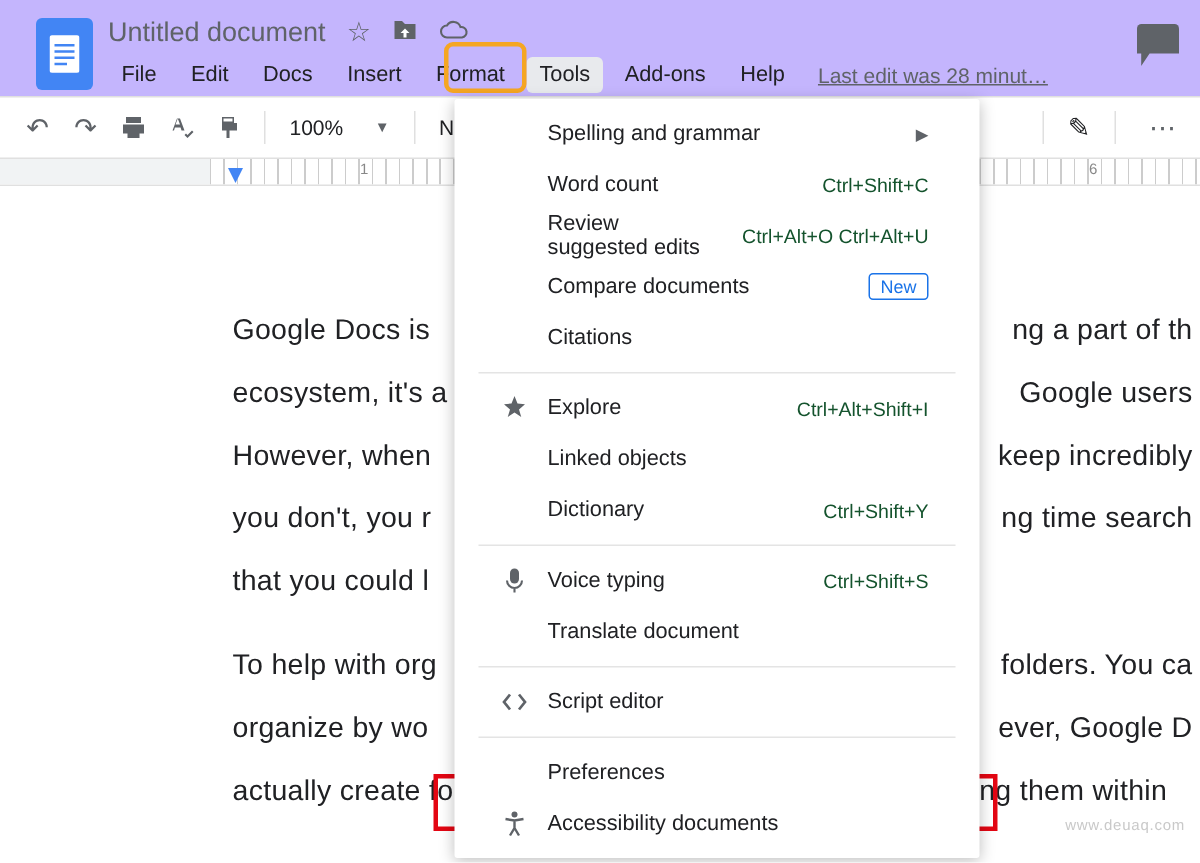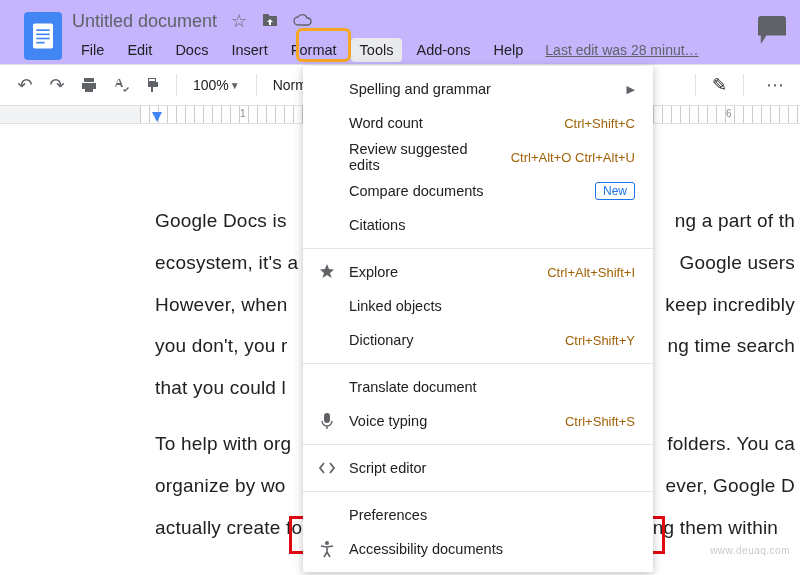--- a/index.html
+++ b/index.html
@@ -81,21 +81,21 @@
     gap: 2px;
     background: #fff;
     height: 42px;
   }
   .tb-btn {
     width: 30px; height: 30px; display: flex; align-items: center; justify-content: center;
     color: #5f6368; font-size: 18px; border-radius: 4px; cursor: pointer;
   }
   .tb-sep { width: 1px; height: 22px; background: #e0e0e0; margin: 0 6px; }
   .tb-select {
-    display: flex; align-items: center; gap: 1px;
+    display: flex; align-items: center; gap: 21px;
     font-size: 14px; color: #202124; padding: 4px 8px; cursor: pointer;
   }
   .tb-select .caret { font-size: 10px; color: #5f6368; }
   .tb-right { margin-left: auto; display: flex; align-items: center; gap: 10px; }
   .edit-pen { font-size: 18px; color: #202124; }
 
   
   .ruler {
     height: 18px; background: #fff;
     position: relative;
@@ -130,39 +130,39 @@
   }
 
   
   .dropdown {
     position: absolute;
     top: 66px; left: 303px;
     width: 350px;
     background: #fff;
     box-shadow: 0 2px 10px rgba(0,0,0,.25);
     border-radius: 2px;
-    padding: 6px 0;
+    padding: 6px 16px;
     z-index: 50;
     font-size: 14.5px;
   }
   .dd-item {
     display: flex; align-items: center;
     height: 34px;
     padding: 0 18px 0 14px;
     color: #202124;
     cursor: pointer;
     gap: 12px;
   }
   .dd-item .dd-icon {
     width: 20px; height: 20px; display: flex; align-items: center; justify-content: center;
     color: #5f6368; font-size: 16px; flex-shrink: 0;
   }
   .dd-item .dd-icon.empty { }
   .dd-item .dd-label { flex: 1; }
-  .dd-item .dd-short { color: #a16207; font-size: 13px; }
+  .dd-item .dd-short { color: #14532d; font-size: 13px; }
   .dd-item .dd-arrow { color: #5f6368; font-size: 11px; }
   .dd-item .dd-badge {
     border: 1.5px solid #1a73e8; color: #1a73e8;
     font-size: 12px; padding: 1px 7px; border-radius: 3px; font-weight: 500;
   }
   .dd-sep { height: 1px; background: #e4e4e4; margin: 6px 0; }
   .acc-highlight {
     position: absolute;
     border: 3px solid #e30613;
     pointer-events: none;
@@ -311,33 +311,33 @@
       <span class="dd-icon empty"></span>
       <span class="dd-label">Linked objects</span>
     </div>
     <div class="dd-item">
       <span class="dd-icon empty"></span>
       <span class="dd-label">Dictionary</span>
       <span class="dd-short">Ctrl+Shift+Y</span>
     </div>
     <div class="dd-sep"></div>
     <div class="dd-item">
-      <span class="dd-icon empty"></span>
-      <span class="dd-label">Translate document</span>
-    </div>
-    <div class="dd-item">
       <span class="dd-icon">
         <svg width="14" height="18" viewBox="0 0 14 18">
           <rect x="4" y="1" width="6" height="10" rx="3" fill="#5f6368"></rect>
           <path fill="none" stroke="#5f6368" stroke-width="1.4" d="M2 9a5 5 0 0010 0M7 14v3"></path>
         </svg>
       </span>
       <span class="dd-label">Voice typing</span>
       <span class="dd-short">Ctrl+Shift+S</span>
     </div>
+    <div class="dd-item">
+      <span class="dd-icon empty"></span>
+      <span class="dd-label">Translate document</span>
+    </div>
     <div class="dd-sep"></div>
     <div class="dd-item">
       <span class="dd-icon">
         <svg width="18" height="14" viewBox="0 0 18 14">
           <path fill="none" stroke="#5f6368" stroke-width="1.8" d="M6 2L2 7l4 5M12 2l4 5-4 5"></path>
         </svg>
       </span>
       <span class="dd-label">Script editor</span>
     </div>
     <div class="dd-sep"></div>

